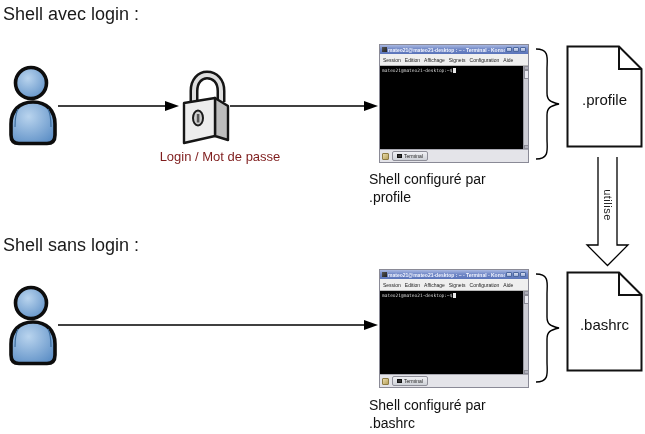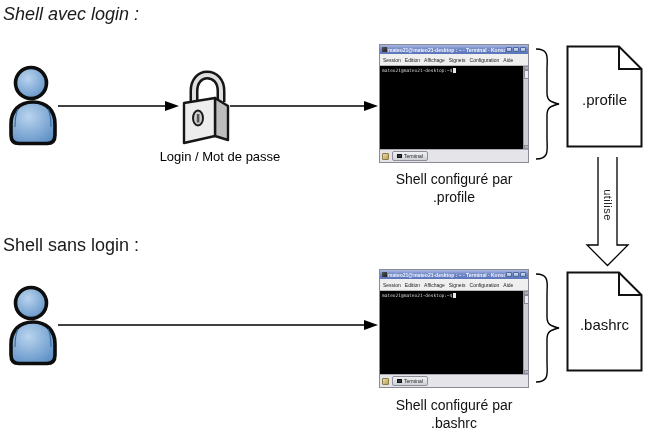--- a/index.html
+++ b/index.html
@@ -1,21 +1,21 @@
 <!DOCTYPE html>
 <html><head>
 <meta charset="utf-8">
 <style>
   html,body{margin:0;padding:0;background:#fff;}
   #canvas{position:relative;width:645px;height:434px;background:#fff;overflow:hidden;
           font-family:"Liberation Sans",sans-serif;color:#1a1a1a;}
   .abs{position:absolute;}
   .section-title{font-size:18px;color:#1a1a1a;white-space:nowrap;}
-  .caption{width:170px;text-align:center;font-size:14px;line-height:18px;color:#111;}
-  .small-label{font-size:13px;color:#000000;white-space:nowrap;text-align:center;width:170px;}
+  .caption{width:170px;text-align:left;font-size:14px;line-height:18px;color:#111;}
+  .small-label{font-size:13px;color:#7f1d1d;white-space:nowrap;text-align:center;width:170px;}
 
   
   .terminal{width:150px;height:119px;border:1px solid #8a8a96;background:#d9d9de;
             box-sizing:border-box;display:flex;flex-direction:column;box-shadow:0 0 0 1px #e8e8ec inset;}
   .titlebar{height:9px;flex:0 0 9px;background:linear-gradient(to bottom,#aab9e2 0%,#7289c7 45%,#5a74ba 100%);
             display:flex;align-items:center;padding:0 2px;gap:1px;}
   .win-ico{width:5px;height:5px;background:linear-gradient(135deg,#555,#222);flex:0 0 5px;}
   .win-title{flex:1;font-size:5px;line-height:6px;color:#f2f5ff;text-align:center;
              white-space:nowrap;overflow:hidden;font-weight:bold;}
   .win-btn{width:6px;height:5px;background:linear-gradient(to bottom,#d7deef,#9fb0d9);
@@ -41,21 +41,21 @@
   .doc-label{position:absolute;left:0;right:0;top:52%;transform:translateY(-50%);
              text-align:center;font-size:15px;color:#111;}
   .utilise-text{position:absolute;left:50%;top:44%;transform:translate(-50%,-50%) rotate(90deg);
                 font-size:11px;letter-spacing:0.5px;color:#222;white-space:nowrap;}
 </style>
 </head>
 <body>
 
 <div id="canvas">
 
-  <div class="abs section-title" style="left:3px;top:4px;font-style:italic;">Shell avec login :</div>
+  <div class="abs section-title" style="left:3px;top:4px;">Shell avec login :</div>
 
   <svg class="abs" style="left:4px;top:63px;" width="58" height="83" viewBox="0 0 58 83">
     <defs>
       <radialGradient id="pg1" cx="40%" cy="35%" r="75%">
         <stop offset="0%" stop-color="#b9d4ee"></stop>
           <stop offset="100%" stop-color="#5d8fc6"></stop>
       </radialGradient>
     </defs>
     <path d="M29,39 C15,39 7,48 7,61 L7,72 C7,78 10,80.5 15,80.5 L43,80.5 C48,80.5 51,78 51,72 L51,61 C51,48 43,39 29,39 Z" fill="url(#pg1)" stroke="#0d0d0d" stroke-width="3.6"></path>
     <path d="M14,46 C11,52 11,58 11,64" fill="none" stroke="#3f6e9e" stroke-width="1.2"></path>

